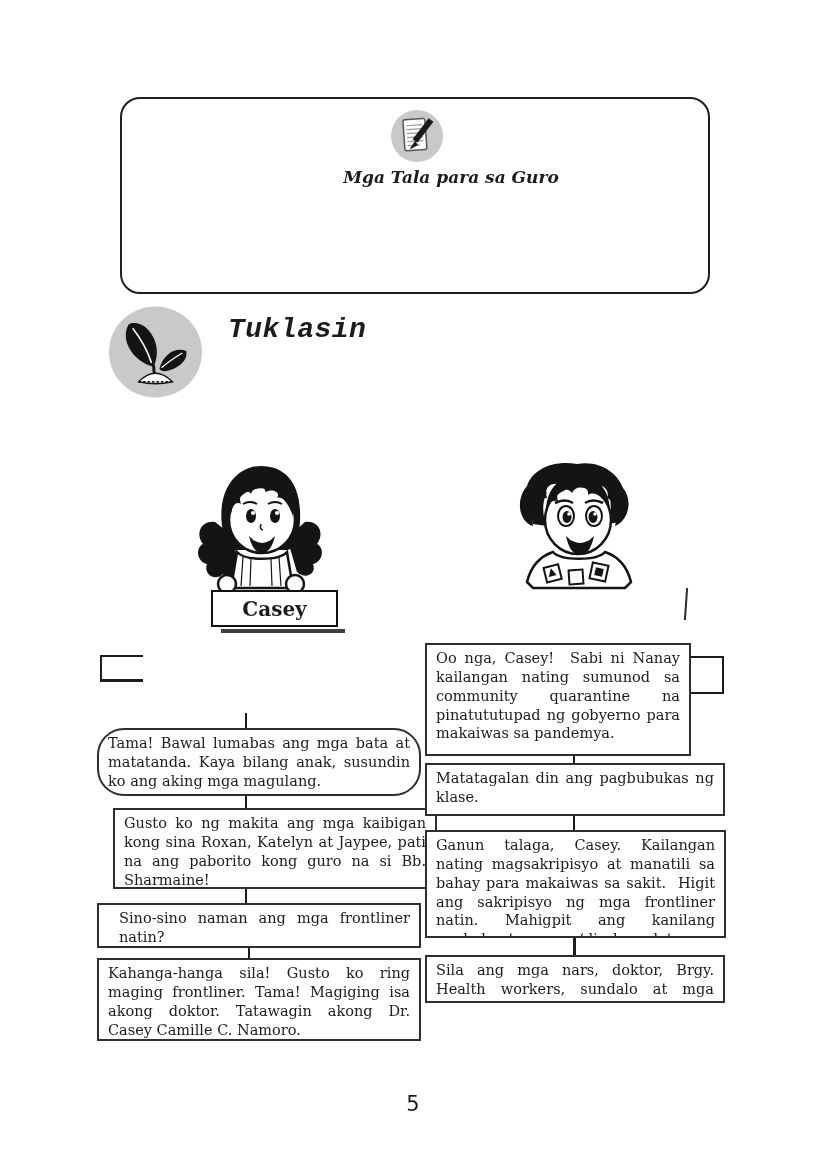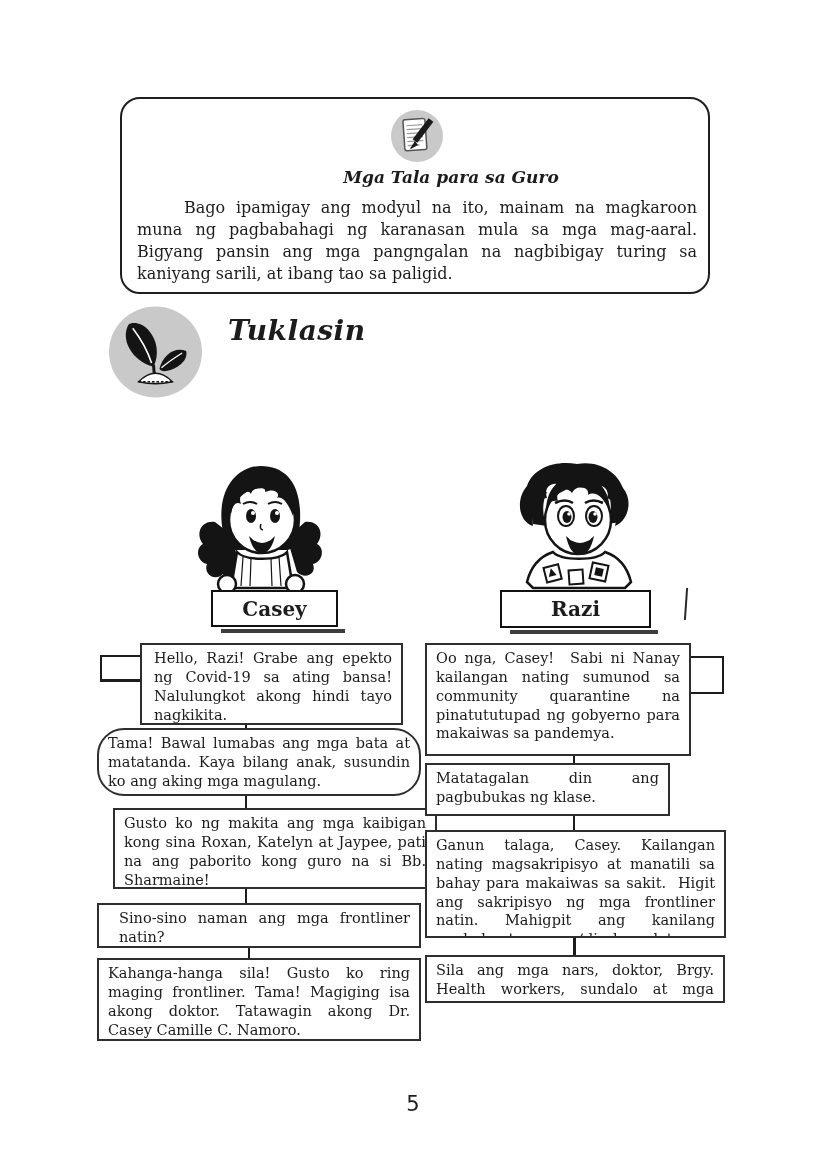--- a/index.html
+++ b/index.html
@@ -19,21 +19,21 @@
     text-align:center; font-weight:bold; font-style:italic; font-size:17px;padding-left:36px;
   }
   .note-body{
     position:absolute; left:15px; top:98px; width:560px;
     font-size:16px; line-height:1.37; text-align:justify; text-indent:47px;
   }
   
   .discover-icon{position:absolute; left:108px; top:305px; width:95px; height:94px;}
   .discover-heading{
     position:absolute; left:228px; top:314px;
-    font-weight:bold; font-style:italic; font-size:28px; letter-spacing:.5px;
+    font-weight:bold; font-style:italic; font-size:28px; letter-spacing:.5px;font-family:Liberation Mono, monospace;
   }
   .intro{
     position:absolute; left:135px; top:401px; width:597px;
     font-size:19px; line-height:1.5; text-align:justify; text-indent:55px;
   }
   
   .char-svg{position:absolute;}
   .casey-svg{left:193px; top:460px; width:135px; height:134px;}
   .razi-svg{left:503px; top:460px; width:150px; height:134px;}
   .name-plate{
@@ -56,21 +56,21 @@
     position:absolute; background:#fff; border:2px solid #2e2e2e; box-sizing:border-box;
     padding:4px 9px; font-size:14.5px; line-height:1.3; text-align:justify;
     overflow:hidden; z-index:3;
   }
   .c1{left:140px; top:643px; width:263px; height:82px; padding-left:12px;}
   .c2{left:97px;  top:728px; width:324px; height:68px;border-radius:27px;}
   .c3{left:97px;  top:808px; width:324px; height:81px;margin-left:16px;}
   .c4{left:97px;  top:903px; width:324px; height:45px;padding-left:20px;}
   .c5{left:97px;  top:958px; width:324px; height:83px;}
   .r1{left:425px; top:643px; width:266px; height:113px;}
-  .r2{left:425px; top:763px; width:245px; height:53px;}
+  .r2{left:425px; top:763px; width:300px; height:53px;}
   .r3{left:425px; top:830px; width:301px; height:108px;}
   .r4{left:425px; top:955px; width:300px; height:48px;}
   
   .tick{position:absolute; width:2px; background:#1c1c1c; z-index:2;}
   .tk1{left:245px; top:713px; height:16px;}
   .tk2{left:245px; top:794px; height:15px;}
   .tk3{left:245px; top:887px; height:17px;}
   .tk4{left:248px; top:941px; height:18px;}
   .tk5{left:573px; top:753px; height:11px;}
   .tk6{left:573px; top:814px; height:17px;}
@@ -107,21 +107,20 @@
             <line x1="17" y1="28" x2="33" y2="28"></line>
           <line x1="17" y1="32" x2="33" y2="32"></line>
             <line x1="17" y1="36" x2="29" y2="36"></line>
         </g>
       </g>
       <line x1="41" y1="11" x2="25" y2="32" stroke="#1a1a1a" stroke-width="6"></line>
       <polygon points="25,32 19,41 28,36" fill="#1a1a1a"></polygon>
       <polygon points="20,39 19,41 21,40.5" fill="#fff"></polygon>
     </svg>
     <div class="note-title">Mga Tala para sa Guro</div>
-    <div class="note-body">Bago ipamigay ang modyul na ito, mainam na magkaroon muna ng pagbabahagi ng karanasan mula sa mga mag-aaral. Bigyang pansin ang mga pangngalan na nagbibigay turing sa kaniyang sarili, at ibang tao sa paligid.</div>
   </div>
 
   <svg class="discover-icon" viewBox="0 0 96 94">
     <ellipse cx="48" cy="47" rx="47" ry="46" fill="#c9c9c9"></ellipse>
     <path d="M46,62 C24,56 12,34 21,19 C26,16 35,18 41,25 C50,35 52,50 46,62 Z" fill="#141414"></path>
     <path d="M25,23 Q38,40 44,58" stroke="#fff" stroke-width="1.6" fill="none"></path>
     <path d="M52,64 C55,50 68,41 79,46 C81,55 72,63 60,66 C56,67 53,66 52,64 Z" fill="#141414"></path>
     <path d="M75,48 Q62,56 54,63" stroke="#fff" stroke-width="1.3" fill="none"></path>
     <path d="M46,60 C46,66 47,70 48,73" stroke="#141414" stroke-width="3" fill="none"></path>
     <path d="M31,77 Q48,60 65,77 Q48,81 31,77 Z" fill="#fff" stroke="#141414" stroke-width="1.6"></path>
@@ -171,29 +170,25 @@
     <rect x="42" y="106" width="15" height="15" fill="#fff" stroke="#141414" stroke-width="2" transform="rotate(-14 49 113)"></rect>
     <path d="M45,116 l4,-8 l4,8 z" fill="#141414" transform="rotate(-14 49 113)"></path>
     <rect x="88" y="104" width="16" height="16" fill="#fff" stroke="#141414" stroke-width="2" transform="rotate(12 96 112)"></rect>
     <rect x="92" y="108" width="8" height="8" fill="#141414" transform="rotate(12 96 112)"></rect>
     <rect x="66" y="110" width="14" height="14" fill="#fff" stroke="#141414" stroke-width="2" transform="rotate(-4 73 117)"></rect>
   </svg>
 
   <div class="name-plate plate-casey">
     <span>Casey</span>
   </div>
-  <div class="name-plate plate-razi">
-    <span>Razi</span>
-  </div>
   <div class="stray-mark"></div>
 
   <div class="bracket-left"></div>
   <div class="bracket-right"></div>
 
-  <div class="bubble c1">Hello, Razi! Grabe ang epekto ng Covid-19 sa ating bansa! Nalulungkot akong hindi tayo nagkikita.</div>
   <div class="bubble c2">Tama! Bawal lumabas ang mga bata at matatanda. Kaya bilang anak, susundin ko ang aking mga magulang.</div>
   <div class="bubble c3">Gusto ko ng makita ang mga kaibigan kong sina Roxan, Katelyn at Jaypee, pati na ang paborito kong guro na si Bb. Sharmaine!</div>
   <div class="bubble c4">Sino-sino naman ang mga frontliner natin?</div>
   <div class="bubble c5">Kahanga-hanga sila! Gusto ko ring maging frontliner. Tama! Magiging isa akong doktor. Tatawagin akong Dr. Casey Camille C. Namoro.</div>
 
   <div class="bubble r1">Oo nga, Casey!&nbsp; Sabi ni Nanay kailangan nating sumunod sa community quarantine na pinatututupad ng gobyerno para makaiwas sa pandemya.</div>
   <div class="bubble r2">Matatagalan din ang pagbubukas ng klase.</div>
   <div class="bubble r3">Ganun talaga, Casey. Kailangan nating magsakripisyo at manatili sa bahay para makaiwas sa sakit.&nbsp; Higit ang sakripisyo ng mga frontliner natin. Mahigpit ang kanilang pagbabantay na ‘di kumalat ang COVID-19</div>
   <div class="bubble r4">Sila ang mga nars, doktor, Brgy. Health workers, sundalo at mga pulis!</div>
 

